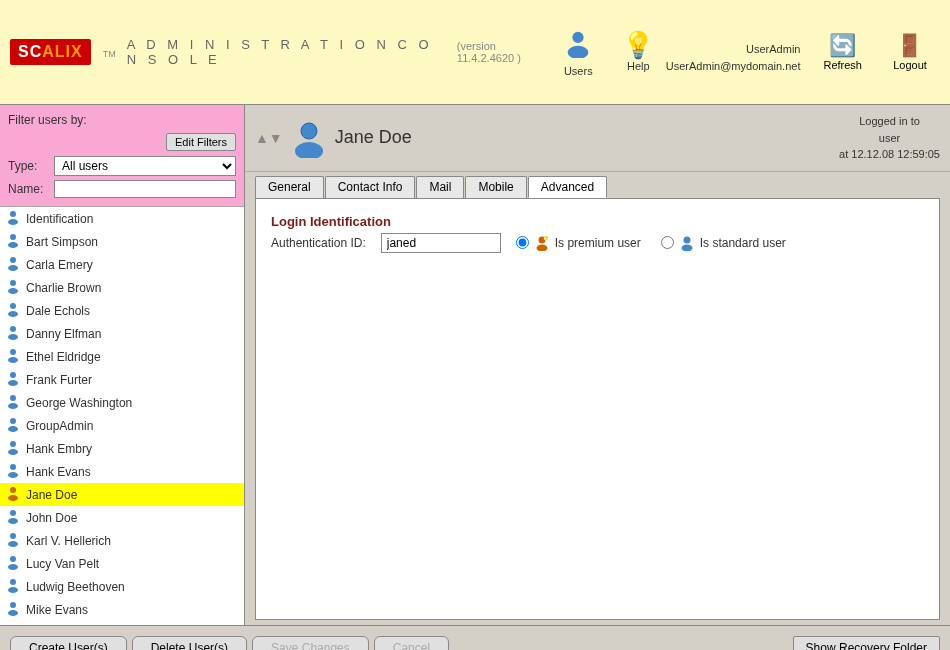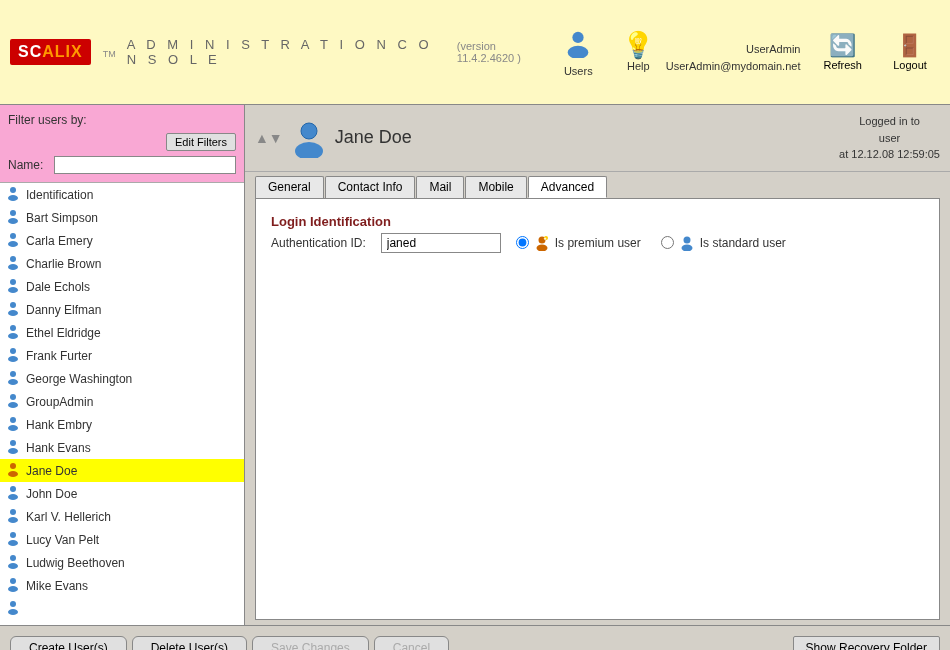--- a/index.html
+++ b/index.html
@@ -378,20 +378,26 @@
   </div>
 </div>
 
 <div id="main">
 
   <div id="sidebar">
     <div id="filter-bar">
       <div id="filter-label">Filter users by:</div>
       <div style="display:flex; justify-content:flex-end; margin-bottom:5px;">
         <button id="edit-filters-btn" class="bottom-btn">Edit Filters</button>
+      </div>
+      <div id="filter-type-row">
+        <span class="filter-label-text">Type:</span>
+        <select id="type-select">
+          <option>All users</option>
+        </select>
       </div>
       <div id="filter-name-row">
         <span class="filter-label-text">Name:</span>
         <input id="name-input" type="text" style="">
       </div>
     </div>
 
     <div id="user-list-container">
 
     <div class="user-item">

